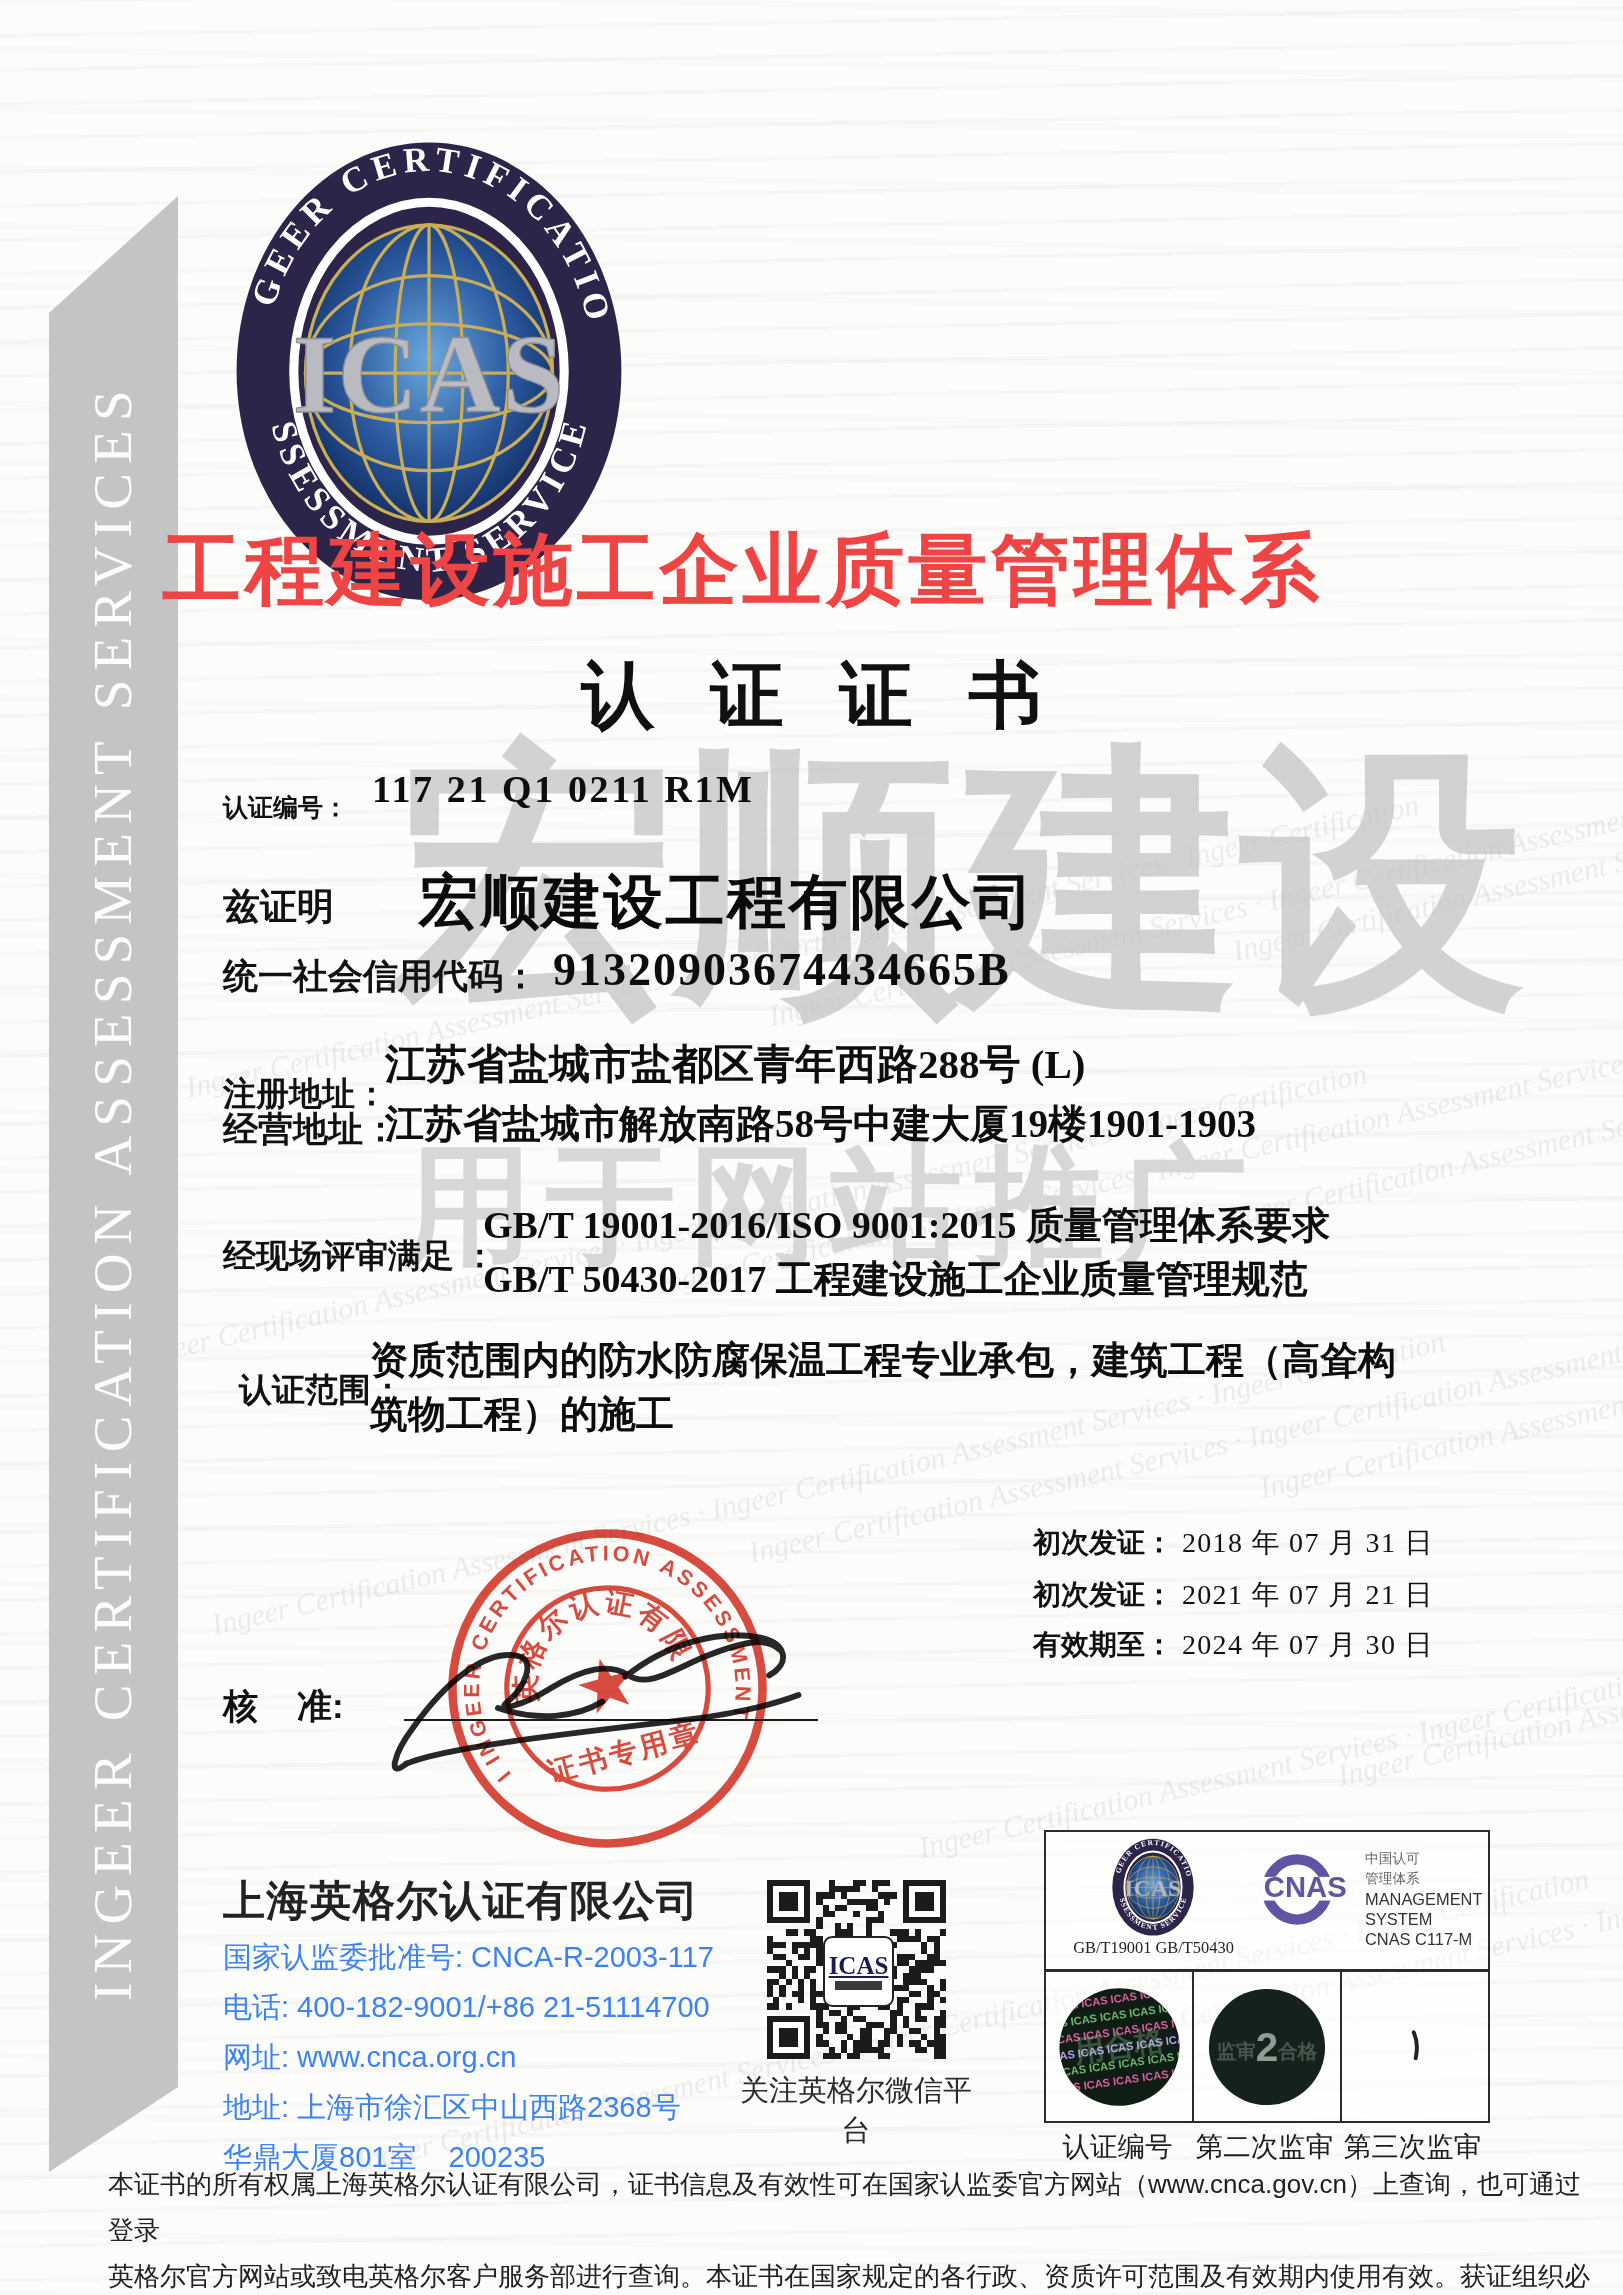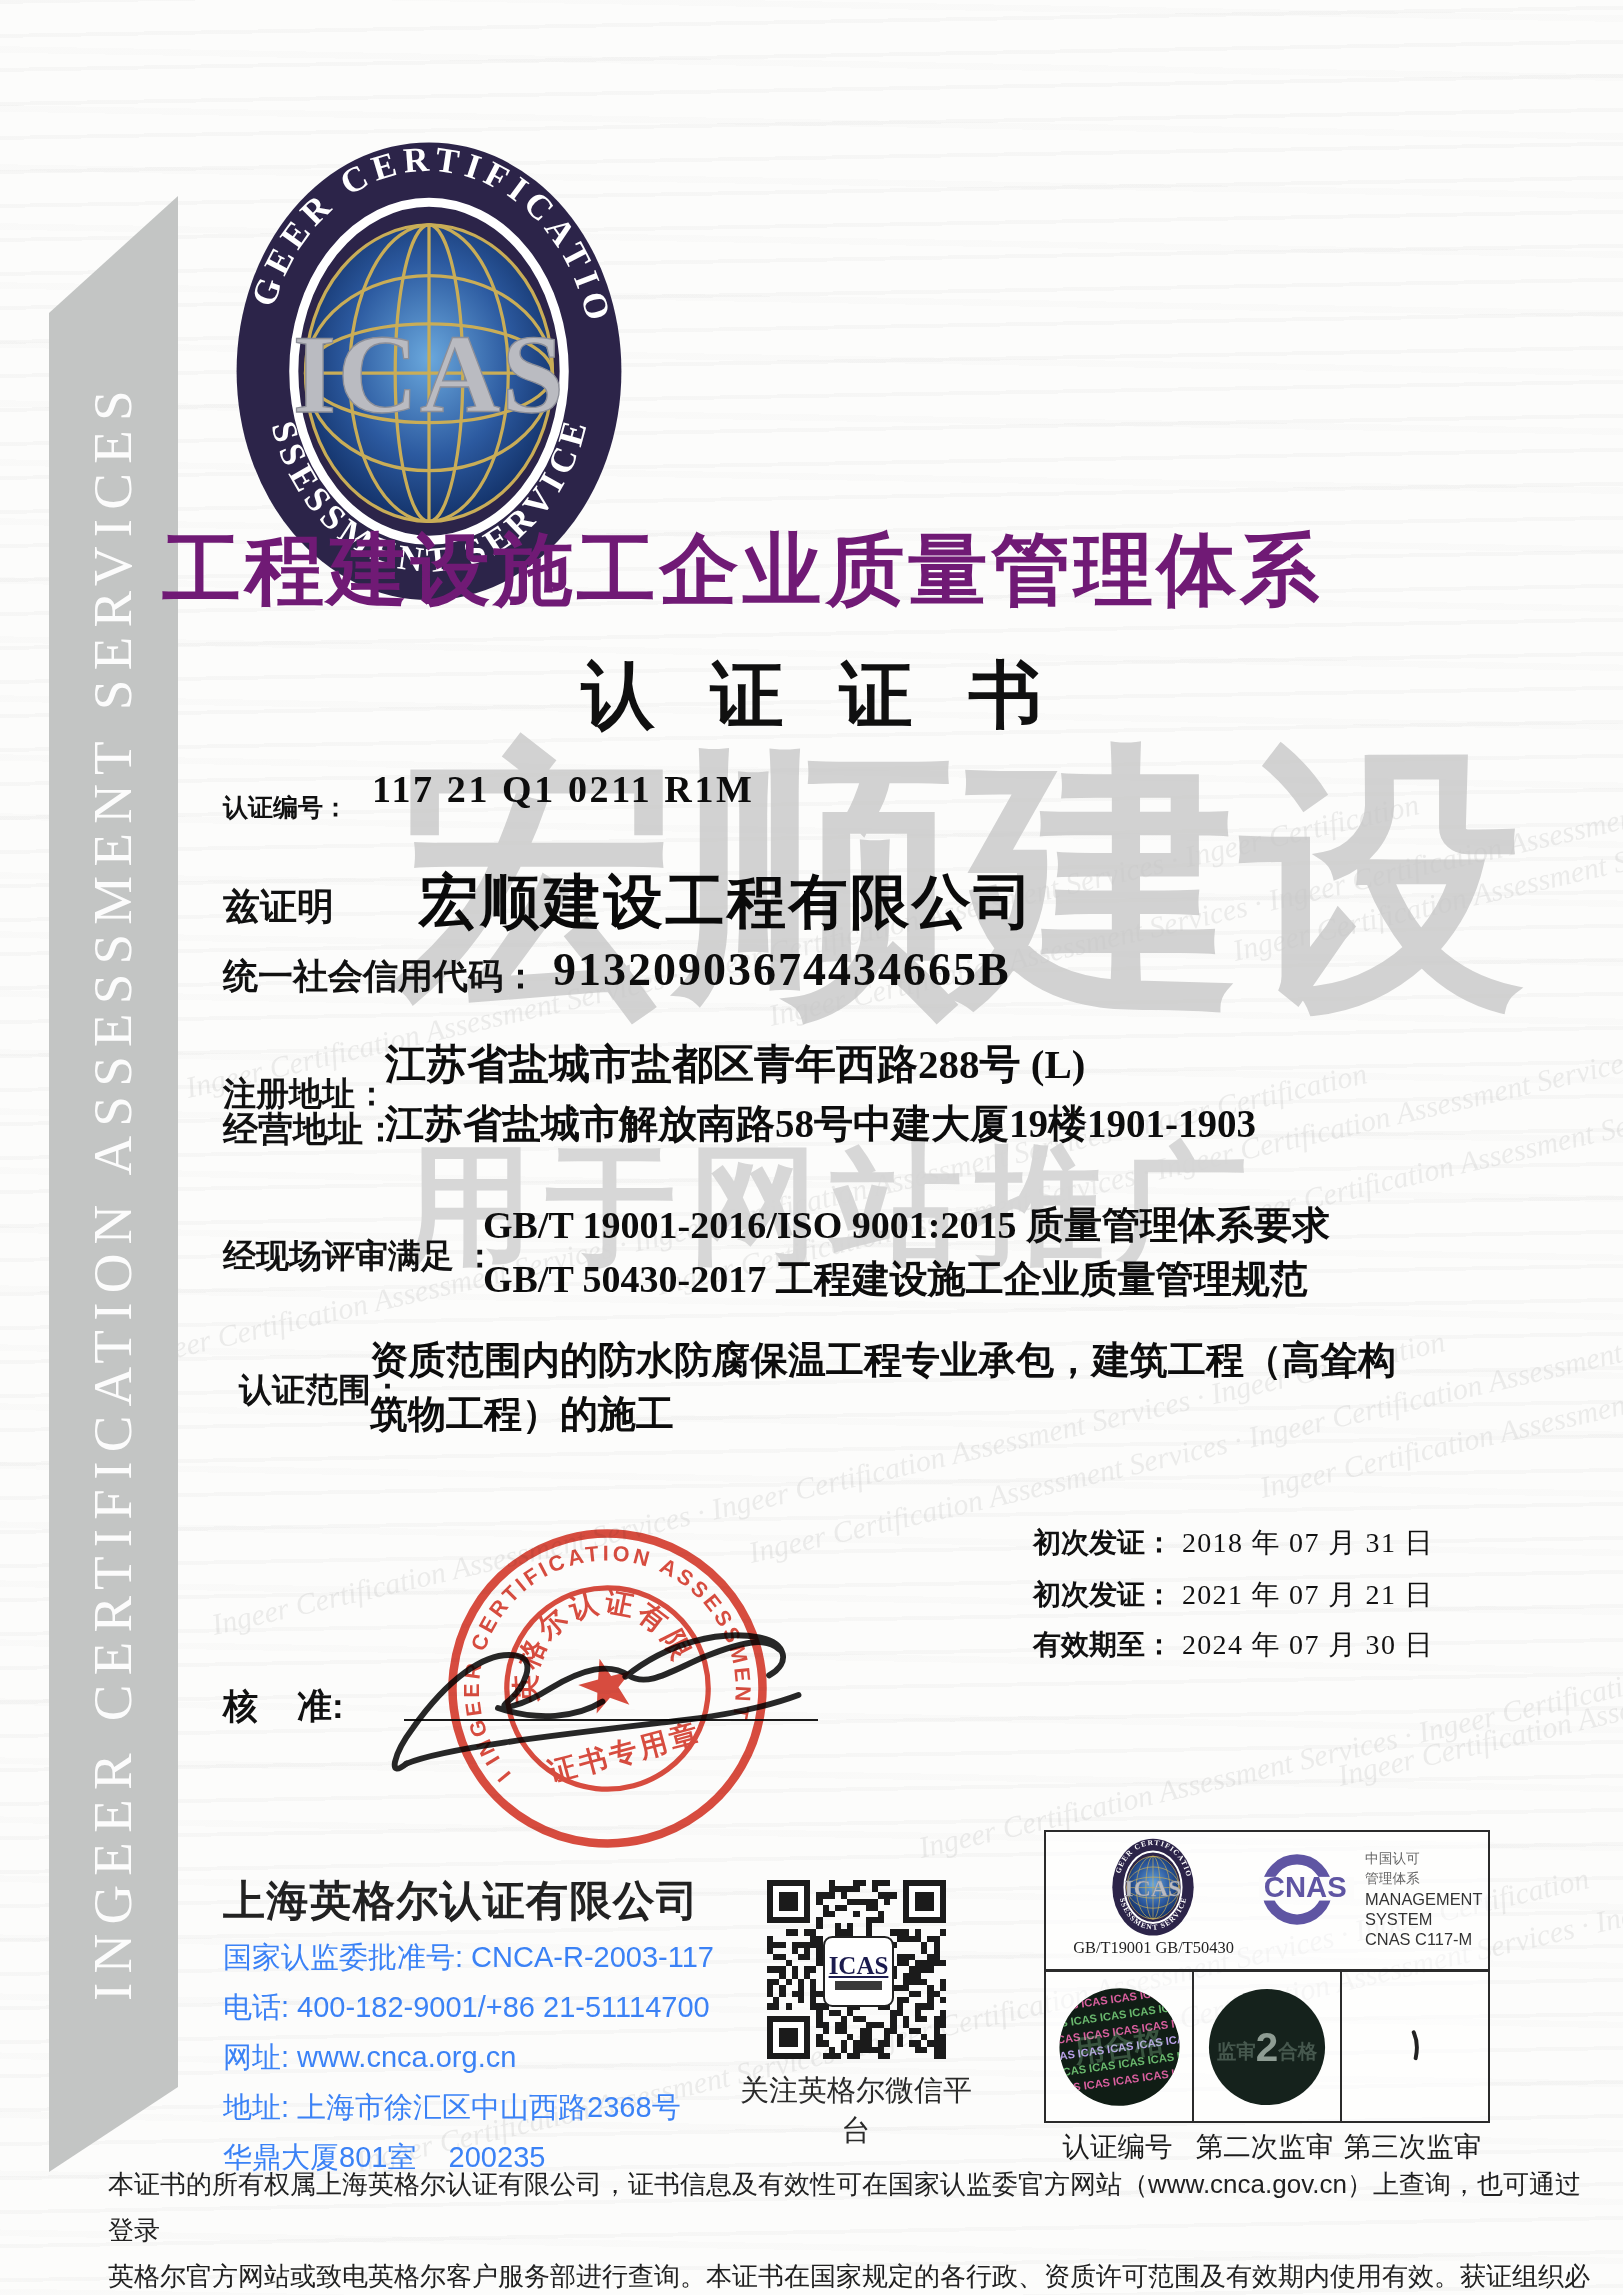--- a/index.html
+++ b/index.html
@@ -38,21 +38,21 @@
     z-index:2;font-size:283px;font-weight:700;color:#c8c8c8;opacity:.8;line-height:1;
   }
   #wm-small{
     left:403px;top:1140px;width:844px;display:flex;justify-content:space-between;
     z-index:2;font-size:130px;font-weight:600;color:#d4d4d4;opacity:.9;line-height:1;
   }
   
   #seal-big{left:234px;top:133px;width:390px;height:470px;z-index:5;}
   
   #title1{left:0;top:518px;width:1485px;text-align:center;z-index:5;
-    font-size:79px;font-weight:900;letter-spacing:3.9px;color:#701a75;}
+    font-size:79px;font-weight:900;letter-spacing:3.9px;color:#ef4444;}
   #title2{left:0;top:647px;width:1623px;text-align:center;z-index:5;
     font-size:73px;font-weight:900;letter-spacing:56px;text-indent:56px;color:#101010;}
   
   .lbl{font-weight:800;color:#111;z-index:5;}
   .val-serif{font-family:"Liberation Serif","DejaVu Serif",serif;font-weight:700;color:#0d0d0d;z-index:5;}
   #row-certno-label{left:223px;top:771px;font-size:25px;margin-top:20px;}
   #row-certno-value{left:372px;top:767px;font-size:38px;letter-spacing:2.6px;}
   #row-certify-label{left:223px;top:882px;font-size:37px;}
   #company-name{left:419px;top:863px;font-size:59px;font-weight:900;letter-spacing:2.6px;color:#0a0a0a;z-index:5;}
   #row-credit-label{left:223px;top:953px;font-size:35px;}

